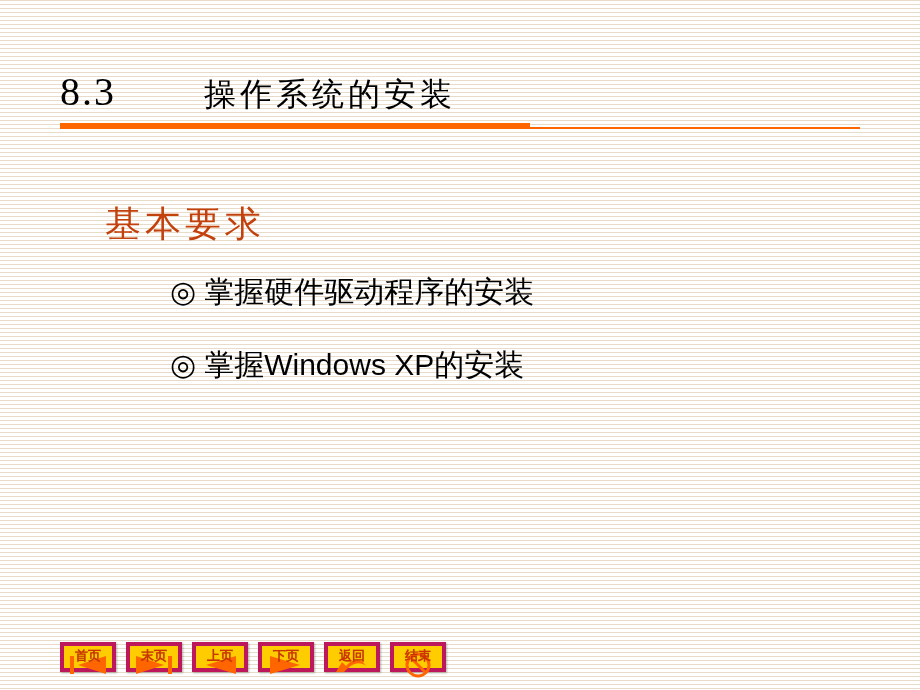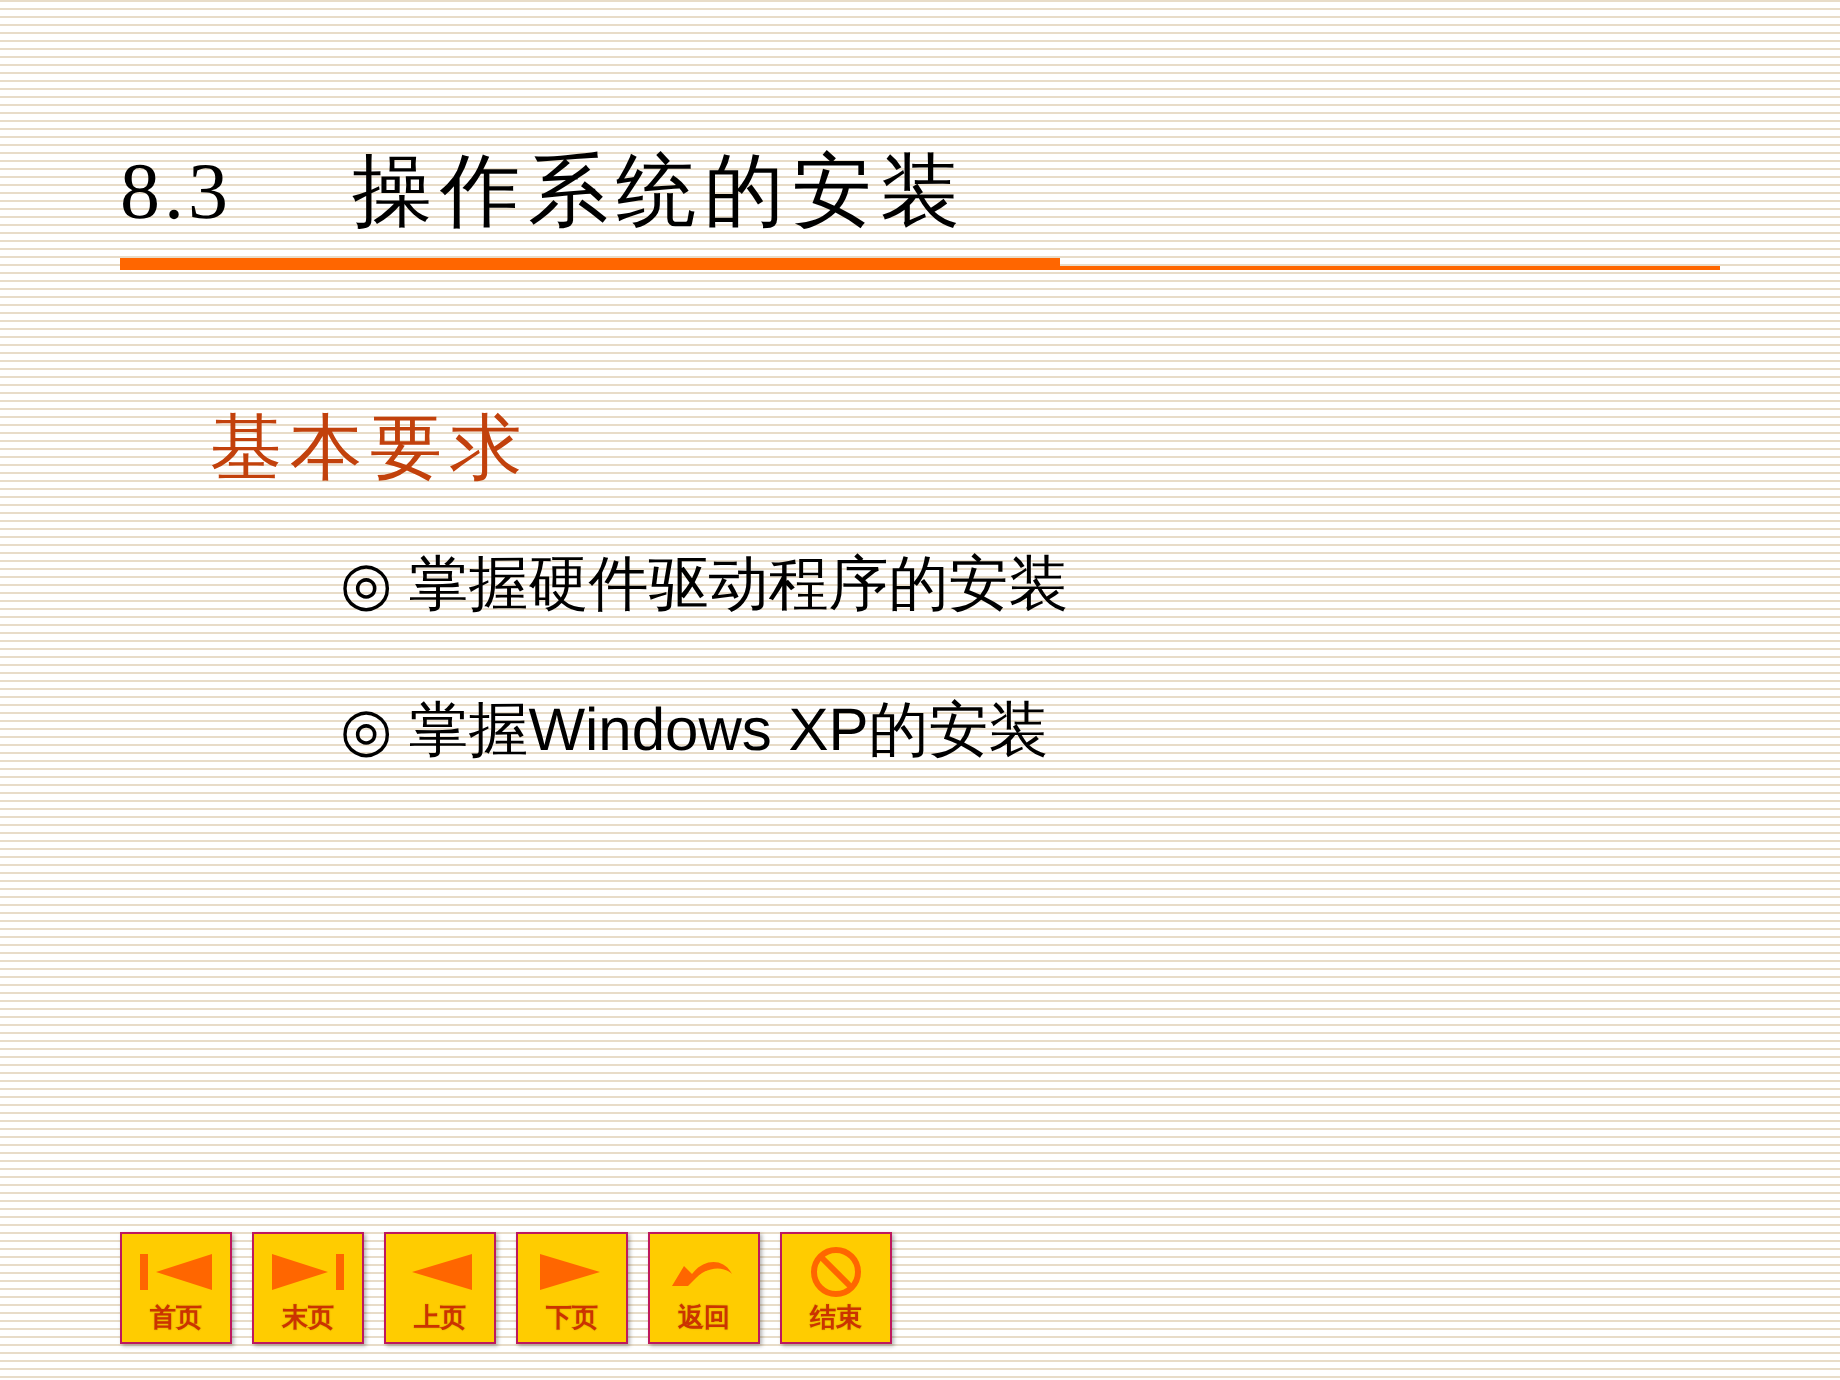--- a/index.html
+++ b/index.html
@@ -38,30 +38,30 @@
     }
     .title-block {
       position: absolute;
       top: 68px;
       left: 60px;
       width: 800px;
     }
     .title-row {
       display: flex;
       align-items: baseline;
-      gap: 60px;
+      gap: 88px;
     }
     .section-number {
       font-size: 40px;
       font-family: "SimSun", "宋体", serif;
       color: #000;
       letter-spacing: 2px;
     }
     .section-title {
-      font-size: 40px;
+      font-size: 32px;
       font-family: "SimSun", "宋体", serif;
       color: #000;
       letter-spacing: 4px;
     }
     .rule {
       margin-top: 6px;
       height: 6px;
       width: 800px;
       display: flex;
     }
@@ -110,23 +110,23 @@
     }
     .nav-bar {
       position: absolute;
       bottom: 18px;
       left: 60px;
       display: flex;
       gap: 10px;
     }
     .nav-btn {
       width: 56px;
-      height: 56px;
+      height: 30px;
       background: #ffcc00;
-      border: 1px solid #be185d;
+      border: 4px solid #be185d;
       position: relative;
       display: flex;
       align-items: center;
       justify-content: center;
       box-shadow: 1px 1px 2px rgba(0,0,0,0.3);
     }
     .nav-btn .label {
       position: absolute;
       font-size: 13px;
       font-family: "SimSun", "宋体", serif;

